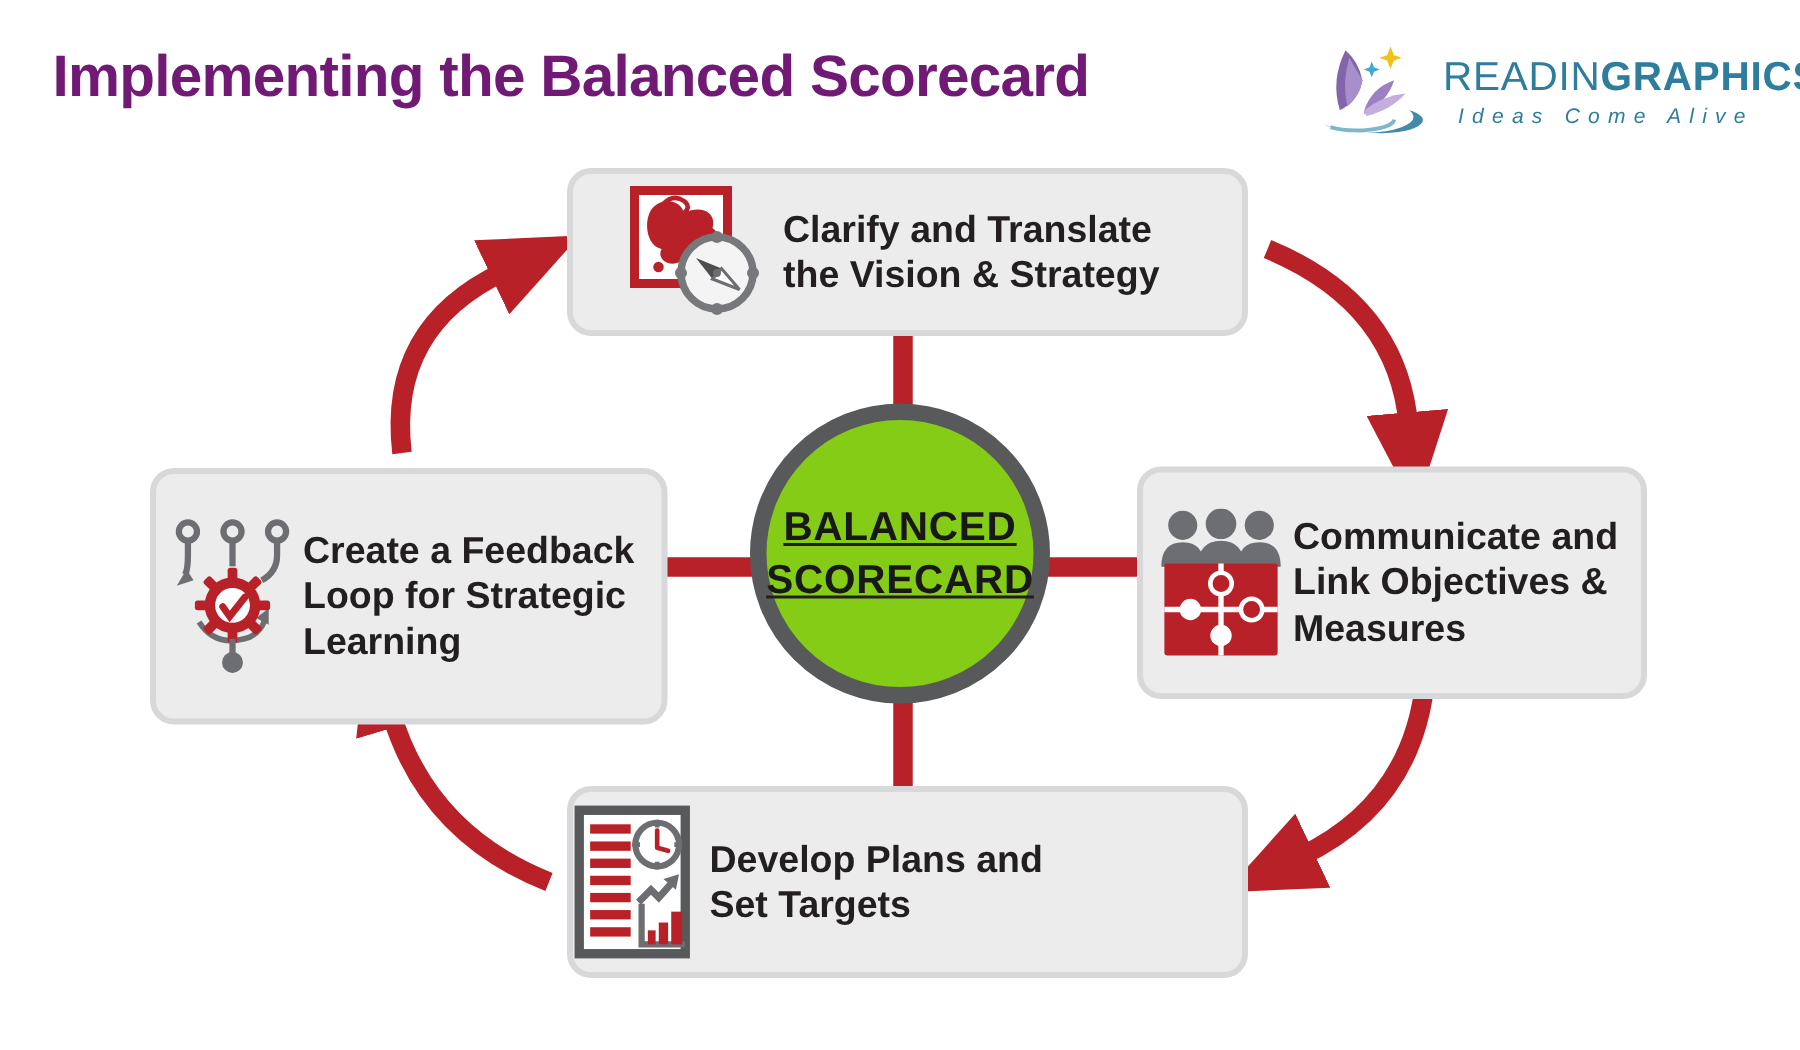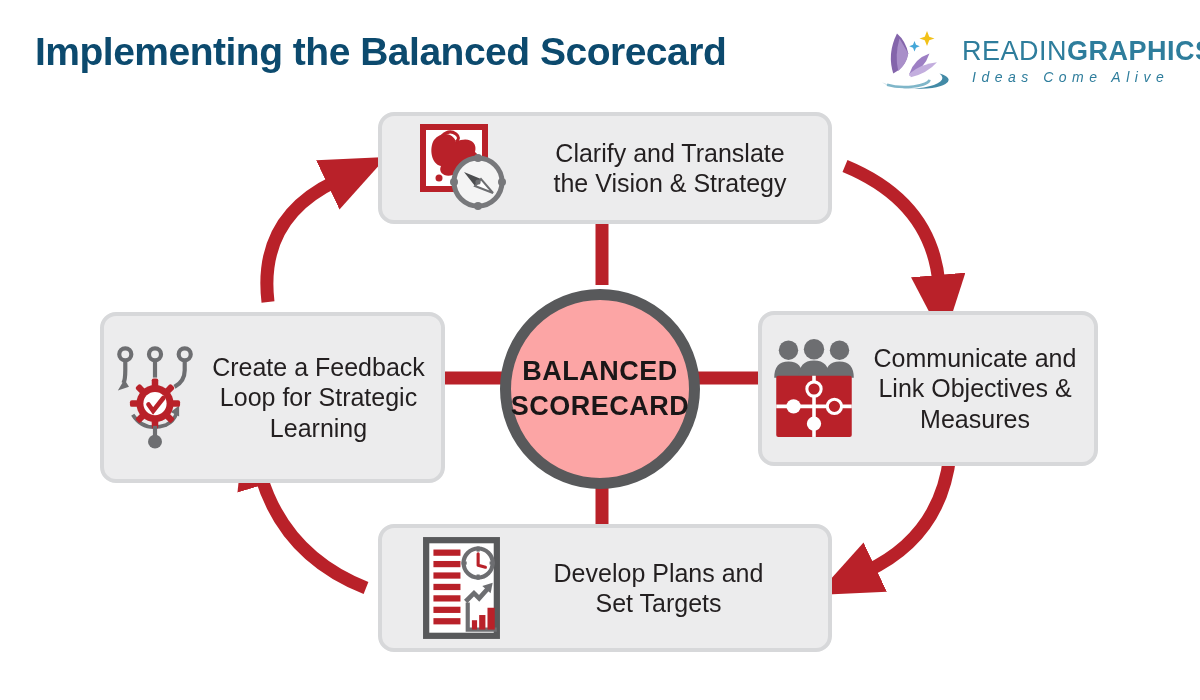--- a/index.html
+++ b/index.html
@@ -3,55 +3,55 @@
 <meta charset="utf-8">
 <style>
   html,body{margin:0;padding:0;background:#ffffff;}
   .canvas{
     position:relative;width:1200px;height:700px;background:#ffffff;
     font-family:"Liberation Sans", sans-serif;overflow:hidden;color:#231f20;
   }
   
   .title{
     position:absolute;left:35px;top:30px;margin:0;
-    font-size:39px;font-weight:800;letter-spacing:-0.5px;color:#0c4a6e;
+    font-size:39px;font-weight:800;letter-spacing:-0.5px;color:#701a75;
   }
   .logo{
     position:absolute;left:872px;top:26px;display:flex;align-items:center;gap:10px;
   }
   .logo-text{display:flex;flex-direction:column;line-height:1.05;}
   .brand{font-size:27px;color:#2e7d9c;letter-spacing:0.5px;font-weight:400;}
   .brand b{font-weight:800;}
   .tagline{font-size:14px;font-style:italic;color:#2e7d9c;letter-spacing:5.5px;margin-top:4px;padding-left:10px;}
   
   .connectors{position:absolute;left:0;top:0;z-index:1;}
   
   .center-node{
-    position:absolute;left:500px;top:289px;width:200px;height:200px;box-sizing:border-box;
-    background:#fca5a5;border:11px solid #58595b;border-radius:50%;
-    display:flex;align-items:center;justify-content:center;z-index:3;
+    position:absolute;left:500px;top:269px;width:200px;height:200px;box-sizing:border-box;
+    background:#84cc16;border:11px solid #58595b;border-radius:50%;
+    display:flex;align-items:center;justify-content:center;z-index:3;text-decoration:underline;
   }
   .center-label{
     font-size:27px;font-weight:800;letter-spacing:0.5px;line-height:1.3;
     text-align:center;white-space:pre-line;color:#1a1718;
   }
   
   .card{
     position:absolute;box-sizing:border-box;z-index:2;
     background:#ececed;border:4px solid #d7d8da;border-radius:16px;
     display:flex;align-items:center;
   }
   .card .icon{flex:0 0 auto;display:flex;align-items:center;justify-content:center;}
   .step-label{
-    flex:1 1 auto;text-align:center;font-weight:400;font-size:25px;line-height:1.22;
+    flex:1 1 auto;text-align:left;font-weight:700;font-size:25px;line-height:1.22;
     white-space:pre-line;color:#231f20;
   }
   .card-top{left:378px;top:112px;width:454px;height:112px;padding-left:36px;padding-right:10px;gap:12px;}
   .card-right{left:758px;top:311px;width:340px;height:155px;padding-left:12px;padding-right:6px;gap:8px;}
-  .card-bottom{left:378px;top:524px;width:454px;height:128px;padding-left:40px;padding-right:12px;}
+  .card-bottom{left:378px;top:524px;width:454px;height:128px;padding-right:12px;gap:12px;}
   .card-left{left:100px;top:312px;width:345px;height:171px;padding-left:12px;padding-right:6px;gap:8px;}
 </style>
 </head>
 <body>
 
 <div class="canvas">
 
   <h1 class="title">Implementing the Balanced Scorecard</h1>
 
   <div class="logo">

